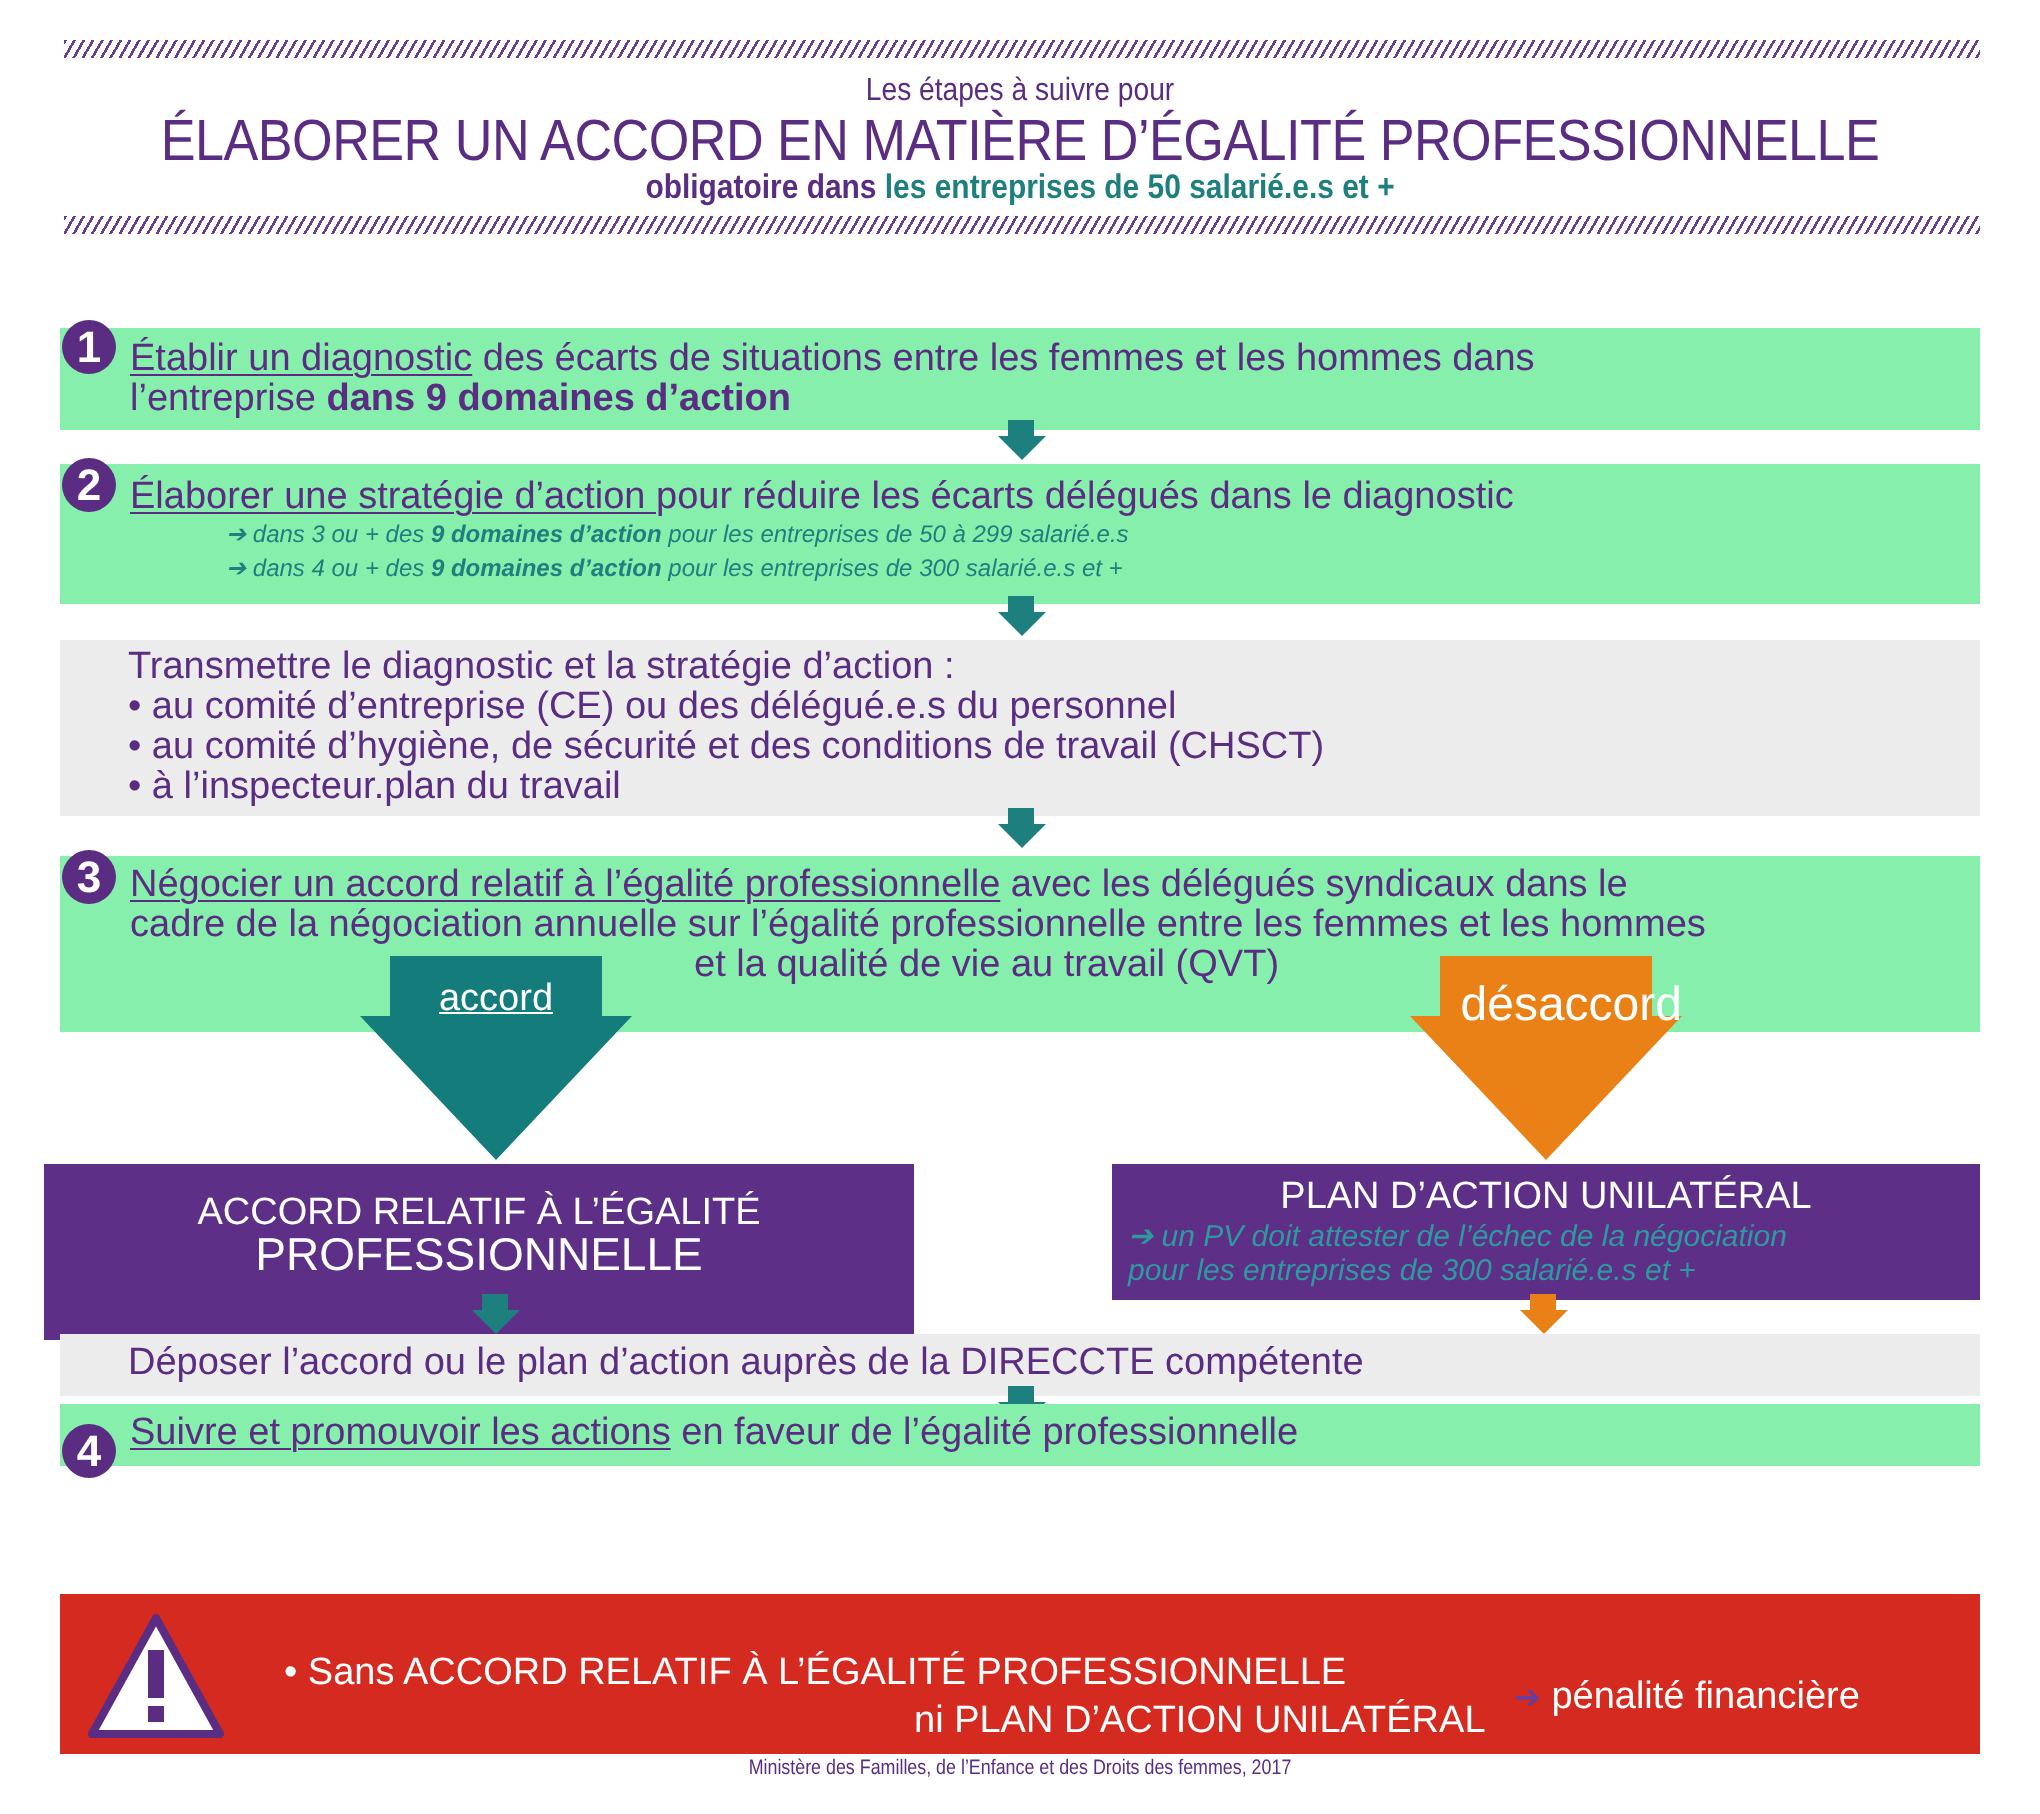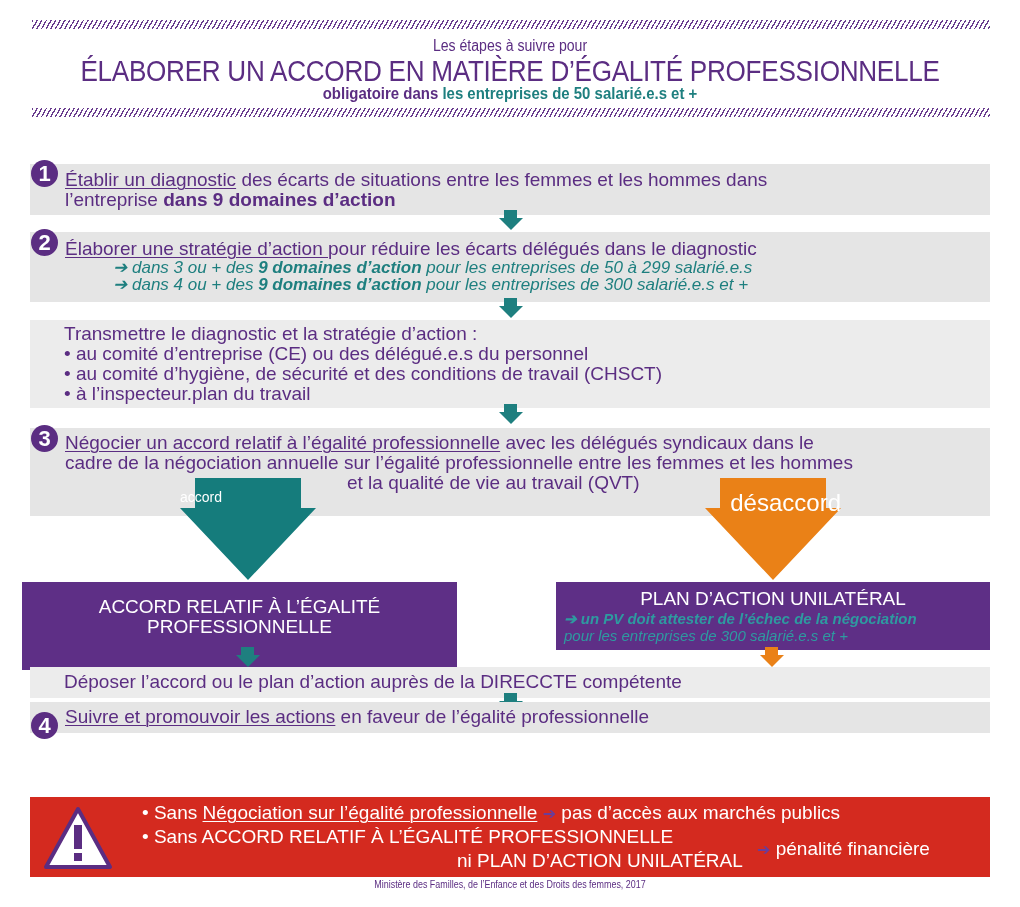--- a/index.html
+++ b/index.html
@@ -7,28 +7,28 @@
          font-family:"Liberation Sans", sans-serif; color:#5b2d82; }
   .abs { position:absolute; }
   .hatch { position:absolute; left:32px; width:958px; height:9px;
            background: repeating-linear-gradient(120deg, #6a3d8f 0px, #6a3d8f 1.3px, transparent 1.3px, transparent 4px); }
   .header-small { left:0; width:1020px; text-align:center; top:37px; font-size:16px; color:#5b2d82; transform:scaleX(0.88); }
   .header-title { left:0; width:1020px; text-align:center; top:55px; font-size:29px; color:#5b2d82; letter-spacing:-0.3px; transform:scaleX(0.9); }
   .header-sub { left:0; width:1020px; text-align:center; top:84px; font-size:17px; font-weight:bold; color:#5b2d82; transform:scaleX(0.88); }
   .header-sub .teal { color:#1e7f7f; }
 
   .box { position:absolute; left:30px; width:960px; box-sizing:border-box; }
-  .teal-box { background:#e5e5e5; }
+  .teal-box { background:#86efac; }
   .gray-box { background:#ececec; }
   .purple-box { background:#5e2f86; color:#fff; text-align:center; }
 
   .step-text { font-size:19px; line-height:20px; color:#5b2d82; }
   .u { text-decoration:underline; text-decoration-thickness:1px; text-underline-offset:2px; }
   .b { font-weight:bold; }
-  .sub-line { font-size:17px; line-height:17px; color:#1e7f7f; font-style:italic; }
+  .sub-line { font-size:12px; line-height:17px; color:#1e7f7f; font-style:italic; }
   .sub-line .b { font-weight:bold; }
 
   .badge { position:absolute; width:27px; height:27px; border-radius:50%; background:#5b2d82; color:#fff;
            font-weight:bold; font-size:22px; line-height:27px; text-align:center; }
 
   .down-arrow { position:absolute; width:0; height:0; }
   .arrow-stem { position:absolute; }
 
   .warn { position:absolute; left:30px; top:797px; width:960px; height:80px; background:#d42a1f; color:#fff; }
   .warn-line { position:absolute; font-size:19px; white-space:nowrap; }
@@ -90,38 +90,38 @@
   </div>
   <div class="step-text">cadre de la négociation annuelle sur l’égalité professionnelle entre les femmes et les hommes</div>
   <div class="step-text" style="padding-left:282px;">et la qualité de vie au travail (QVT)</div>
 </div>
 <div class="badge" style="left:31px;top:425px;">3</div>
 
 <div class="abs" style="left:180px;top:478px;width:136px;height:102px;">
   <svg width="136" height="102" viewBox="0 0 136 102">
     <polygon points="15,0 121,0 121,30 136,30 68,102 0,30 15,30" fill="#157c7c"></polygon>
   </svg>
-  <div class="abs" style="left:0;width:136px;top:11px;text-align:left;color:#fff;font-size:14px;">accord</div>
+  <div class="abs" style="left:0;width:136px;top:11px;text-align:center;color:#fff;font-size:19px;text-decoration:underline;">accord</div>
 </div>
 
 <div class="abs" style="left:705px;top:478px;width:136px;height:102px;">
   <svg width="136" height="102" viewBox="0 0 136 102">
     <polygon points="15,0 121,0 121,30 136,30 68,102 0,30 15,30" fill="#ea8117"></polygon>
   </svg>
   <div class="abs" style="left:0;width:136px;top:11px;text-align:right;color:#fff;font-size:24px;">désaccord</div>
 </div>
 
 <div class="abs purple-box" style="left:22px;top:582px;width:435px;height:88px;padding-top:15px;box-sizing:border-box;">
   <div style="font-size:19px;line-height:20px;">ACCORD RELATIF À L’ÉGALITÉ</div>
-  <div style="font-size:19px;line-height:20px;">PROFESSIONNELLE</div>
+  <div style="font-size:23px;line-height:20px;">PROFESSIONNELLE</div>
 </div>
 
 <div class="abs purple-box" style="left:556px;top:582px;width:434px;height:68px;padding-top:6px;box-sizing:border-box;">
   <div style="font-size:19px;line-height:22px;">PLAN D’ACTION UNILATÉRAL</div>
-  <div style="font-size:15px;line-height:17px;font-style:italic;color:#2e9aa0;text-align:left;padding-left:8px;font-weight:bold;">➔ un PV doit attester de l’échec de la négociation</div>
+  <div style="font-size:15px;line-height:17px;font-style:italic;color:#2e9aa0;text-align:left;padding-left:8px;">➔ un PV doit attester de l’échec de la négociation</div>
   <div style="font-size:15px;line-height:17px;font-style:italic;color:#2e9aa0;text-align:left;padding-left:8px;">pour les entreprises de 300 salarié.e.s et +</div>
 </div>
 
 <div class="arrow-stem" style="left:241px;top:647px;width:13px;height:8px;background:#1e7f7f;"></div>
 <div class="down-arrow" style="left:236px;top:655px;border-left:12px solid transparent;border-right:12px solid transparent;border-top:12px solid #1e7f7f;"></div>
 <div class="arrow-stem" style="left:765px;top:647px;width:13px;height:8px;background:#ea8117;"></div>
 <div class="down-arrow" style="left:760px;top:655px;border-left:12px solid transparent;border-right:12px solid transparent;border-top:12px solid #ea8117;"></div>
 
 <div class="box gray-box" style="top:667px;height:31px;padding:5px 0 0 34px;">
   <div class="step-text">Déposer l’accord ou le plan d’action auprès de la DIRECCTE compétente</div>
@@ -136,25 +136,20 @@
   </div>
 </div>
 <div class="badge" style="left:31px;top:712px;">4</div>
 
 <div class="warn">
   <svg class="abs" width="72" height="66" viewBox="0 0 72 66" style="left:12px;top:8px;">
     <polygon points="36,4 68,62 4,62" fill="#ffffff" stroke="#5b2d82" stroke-width="4" stroke-linejoin="round"></polygon>
     <rect x="32" y="20" width="8" height="24" fill="#5b2d82"></rect>
     <rect x="32" y="48" width="8" height="8" fill="#5b2d82"></rect>
   </svg>
-  <div class="warn-line" style="left:112px;top:5px;">
-    <span>• Sans </span><span class="u">Négociation sur l’égalité professionnelle</span>
-    <span style="color:#6a3d9a;font-size:16px;">➔</span>
-    <span>pas d’accès aux marchés publics</span>
-  </div>
   <div class="warn-line" style="left:427px;top:53px;">ni PLAN D’ACTION UNILATÉRAL</div>
   <div class="warn-line" style="left:112px;top:29px;">• Sans ACCORD RELATIF À L’ÉGALITÉ PROFESSIONNELLE</div>
   <div class="warn-line" style="left:727px;top:41px;">
     <span style="color:#6a3d9a;font-size:16px;">➔</span>
     <span>pénalité financière</span>
   </div>
 </div>
 
 <div class="footer">Ministère des Familles, de l’Enfance et des Droits des femmes, 2017</div>
 

